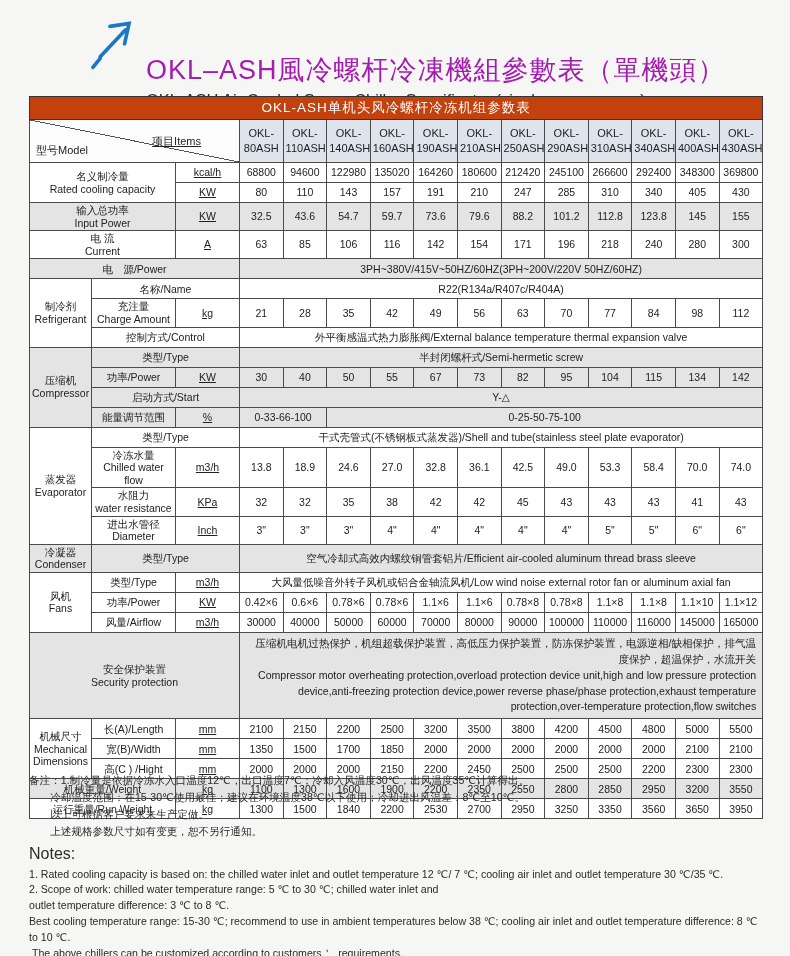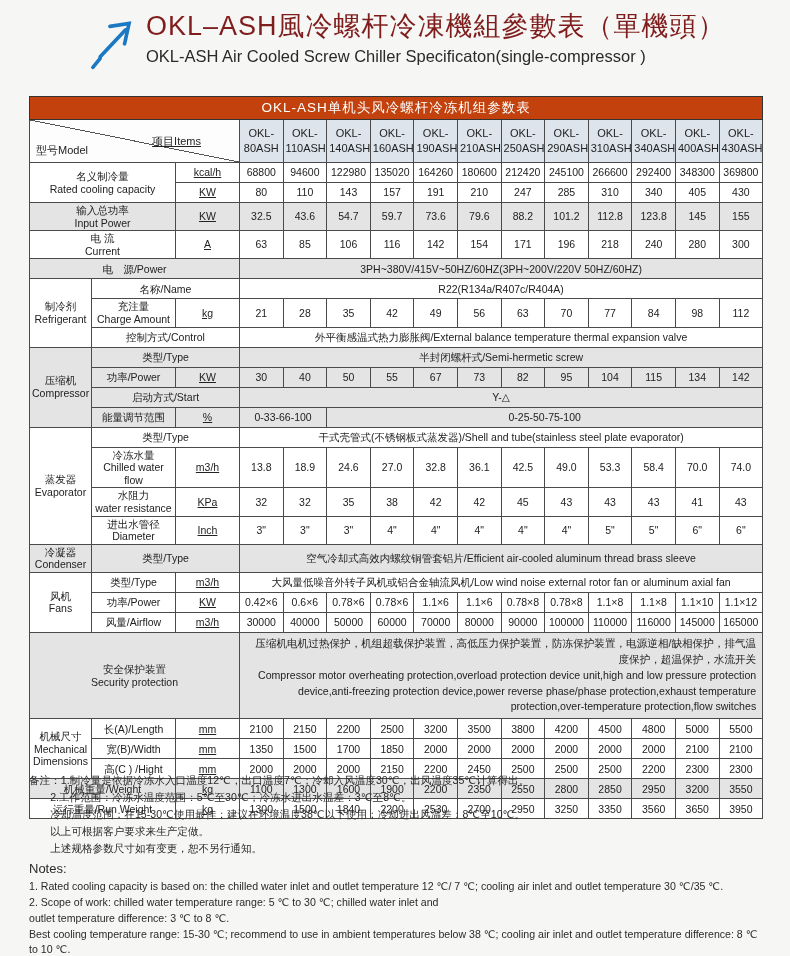--- a/index.html
+++ b/index.html
@@ -7,21 +7,21 @@
   .page{
     position:relative;width:790px;height:956px;margin:0 auto;
     background:#f6f6f4;overflow:hidden;
     font-family:"Liberation Sans","DejaVu Sans",sans-serif;
     color:#222;
   }
   
   .doc-header{position:absolute;left:88px;top:8px;display:flex;align-items:flex-start;}
   .logo{width:52px;height:58px;margin-top:6px;flex:none;}
   .titles{margin-left:6px;}
-  .title-zh{font-size:27px;letter-spacing:1px;color:#7f1d1d;white-space:nowrap;}
+  .title-zh{font-size:27px;letter-spacing:1px;color:#a21caf;white-space:nowrap;margin-top:44px;}
   .title-en{font-size:16.5px;color:#2a2a2a;margin-top:3px;white-space:nowrap;}
   
   .spec-table{
     position:absolute;left:29px;top:96px;width:734px;
     border-collapse:collapse;table-layout:fixed;
     font-size:10.5px;line-height:1.2;
   }
   .spec-table td{
     border:1px solid #4a4a4a;text-align:center;vertical-align:middle;
     padding:1px 2px;background:#fff;white-space:pre-line;height:17px;
@@ -45,21 +45,21 @@
   .spec-table td.label{font-size:10.5px;}
   .spec-table td.unit{font-size:10.5px;text-decoration:underline;}
   .spec-table td.val{font-size:10.5px;}
   .spec-table td.wide{font-size:10.5px;}
   .spec-table td.note{
     text-align:right;padding:3px 6px;line-height:1.5;font-size:10.6px;
   }
   
   .notes{position:absolute;left:29px;top:772px;width:740px;}
   .notes .zh-line{font-size:10.6px;line-height:1.6;color:#2a2a2a;white-space:pre-wrap;}
-  .notes .en-title{font-size:13px;line-height:1.55;color:#2a2a2a;margin-top:2px;}
+  .notes .en-title{font-size:16px;line-height:1.55;color:#2a2a2a;margin-top:2px;}
   .notes .en-line{font-size:10.6px;line-height:1.5;color:#2a2a2a;white-space:pre-wrap;}
 </style>
 </head>
 <body>
 
 <div class="page">
 
   <div class="doc-header">
     <svg class="logo" viewBox="0 0 64 64">
       <path d="M15 49 L46 16" stroke="#1b79c4" stroke-width="4.5" fill="none" stroke-linecap="round"></path>
@@ -429,21 +429,20 @@
           <td class="val">3560</td>
           <td class="val">3650</td>
           <td class="val">3950</td>
         </tr>
       </tbody>
   </table>
 
   <div class="notes">
     <div>
         <div class="zh-line">备注：1.制冷量是依据冷冻水入口温度12℃，出口温度7℃；冷却入风温度30℃，出风温度35℃计算得出。</div>
-        <div class="zh-line">　　2.工作范围：冷冻水温度范围：5℃至30℃；冷冻水进出水温差：3℃至8℃。</div>
         <div class="zh-line">　　冷却温度范围：在15-30℃使用最佳；建议在环境温度38℃以下使用；冷却进出风温差：8℃至10℃。</div>
         <div class="zh-line">　　以上可根据客户要求来生产定做。</div>
         <div class="zh-line">　　上述规格参数尺寸如有变更，恕不另行通知。</div>
       </div>
     <div class="en-title">Notes:</div>
     <div>
         <div class="en-line">1. Rated cooling capacity is based on: the chilled water inlet and outlet temperature 12 ℃/ 7 ℃; cooling air inlet and outlet temperature 30 ℃/35 ℃.</div>
         <div class="en-line">2. Scope of work: chilled water temperature range: 5 ℃ to 30 ℃; chilled water inlet and</div>
         <div class="en-line">outlet temperature difference: 3 ℃ to 8 ℃.</div>
         <div class="en-line">Best cooling temperature range: 15-30 ℃; recommend to use in ambient temperatures below 38 ℃; cooling air inlet and outlet temperature difference: 8 ℃ to 10 ℃.</div>

